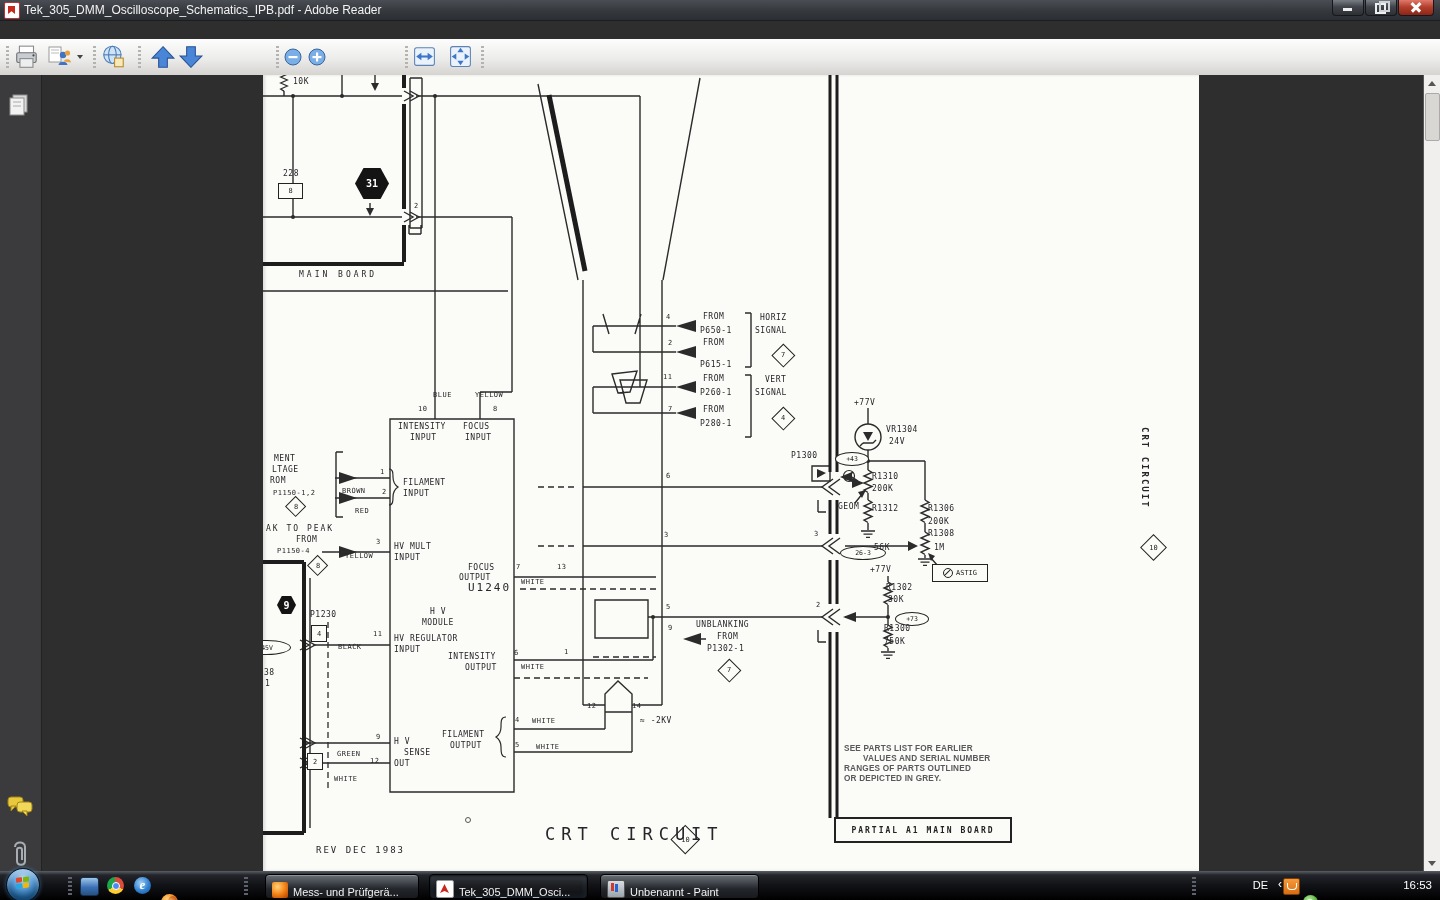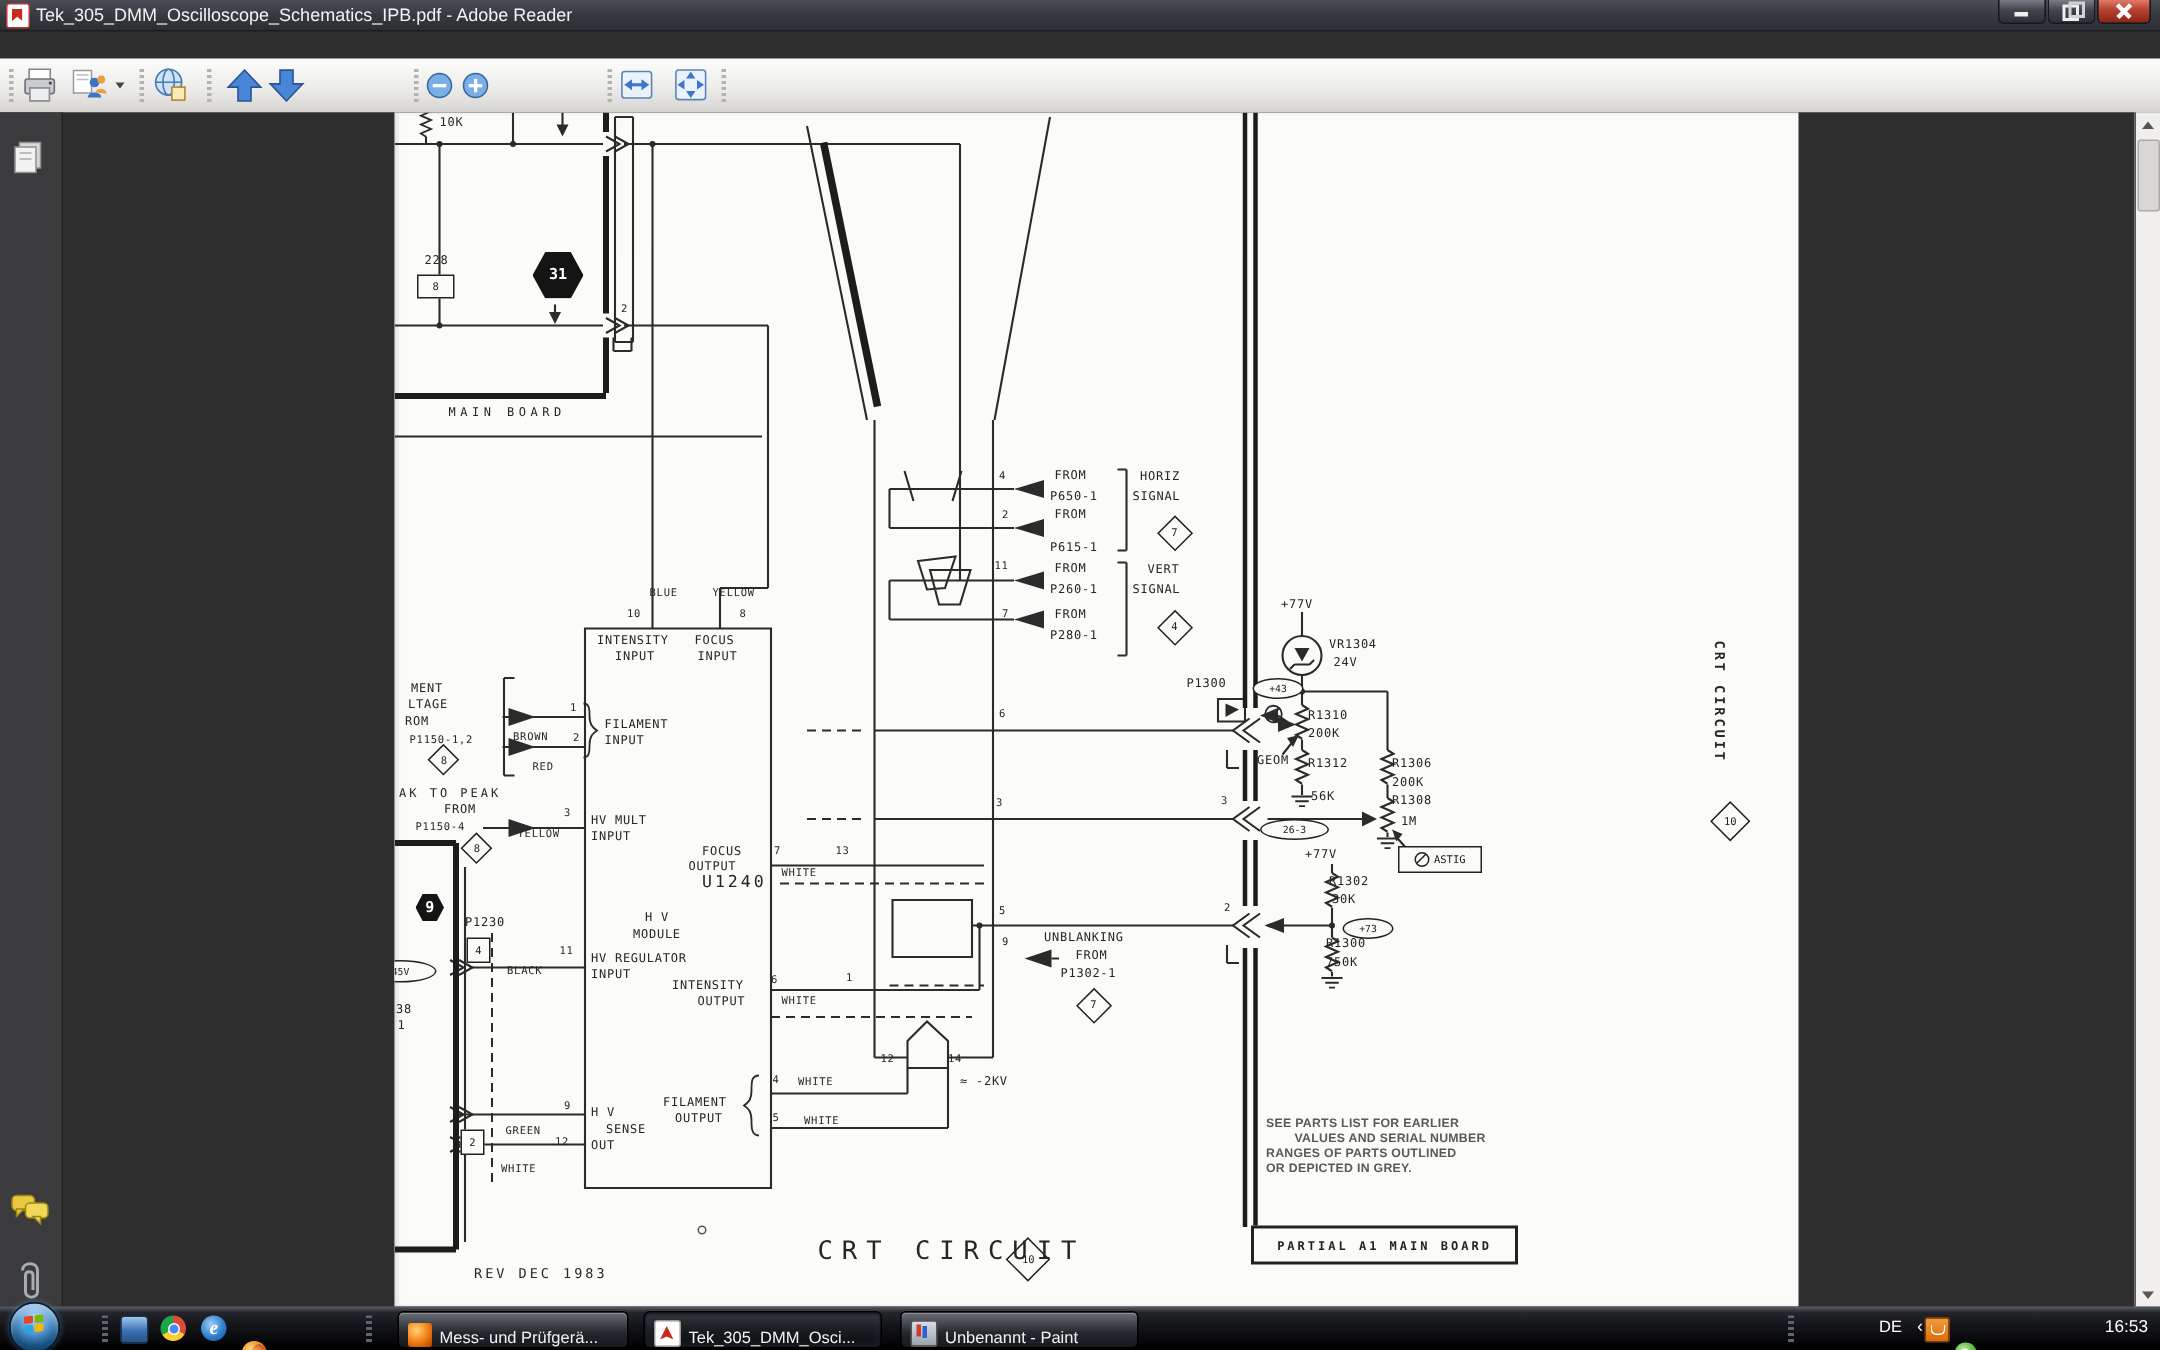--- a/index.html
+++ b/index.html
@@ -466,21 +466,21 @@
           <div class="slabel" style="left: 454px; top: 558px;">FROM</div>
           <div class="slabel" style="left: 444px; top: 570px;">P1302-1</div>
           <div class="slabel" style="left: 528px; top: 377px;">P1300</div>
           <div class="slabel" style="left: 591px; top: 324px;">+77V</div>
           <div class="slabel" style="left: 623px; top: 351px;">VR1304</div>
           <div class="slabel" style="left: 626px; top: 363px;">24V</div>
           <div class="slabel" style="left: 609px; top: 398px;">R1310</div>
           <div class="slabel" style="left: 609px; top: 410px;">200K</div>
           <div class="slabel" style="left: 575px; top: 428px;">GEOM</div>
           <div class="slabel" style="left: 609px; top: 430px;">R1312</div>
-          <div class="slabel" style="left: 611px; top: 452px;">56K</div>
+          <div class="slabel" style="left: 611px; top: 469px;">56K</div>
           <div class="slabel" style="left: 665px; top: 430px;">R1306</div>
           <div class="slabel" style="left: 665px; top: 443px;">200K</div>
           <div class="slabel" style="left: 665px; top: 455px;">R1308</div>
           <div class="slabel" style="left: 671px; top: 469px;">1M</div>
           <div class="slabel" style="left: 607px; top: 491px;">+77V</div>
           <div class="slabel" style="left: 623px; top: 509px;">R1302</div>
           <div class="slabel" style="left: 625px; top: 521px;">30K</div>
           <div class="slabel" style="left: 621px; top: 550px;">R1300</div>
           <div class="slabel" style="left: 621px; top: 563px;">750K</div>
           <div class="slabel note" style="left: 581px; top: 670px;">SEE PARTS LIST FOR EARLIER</div>

